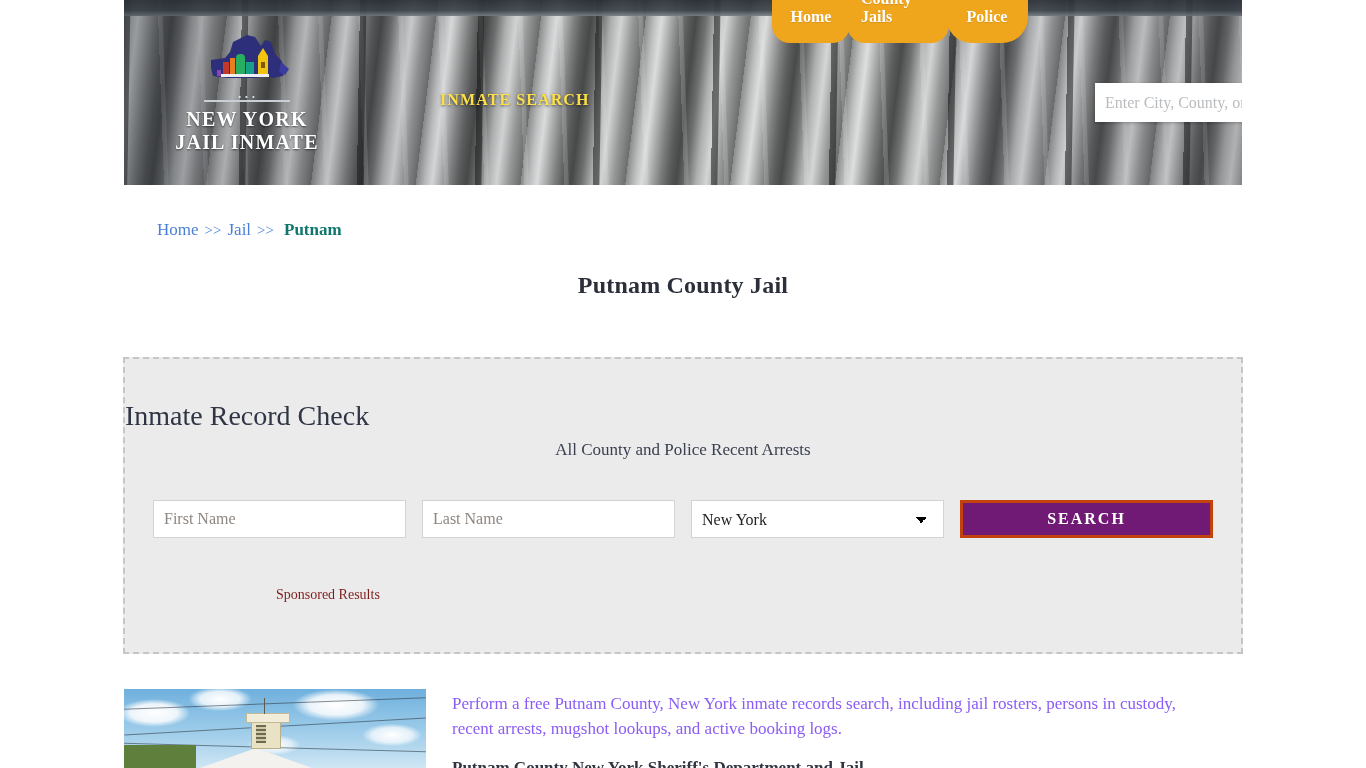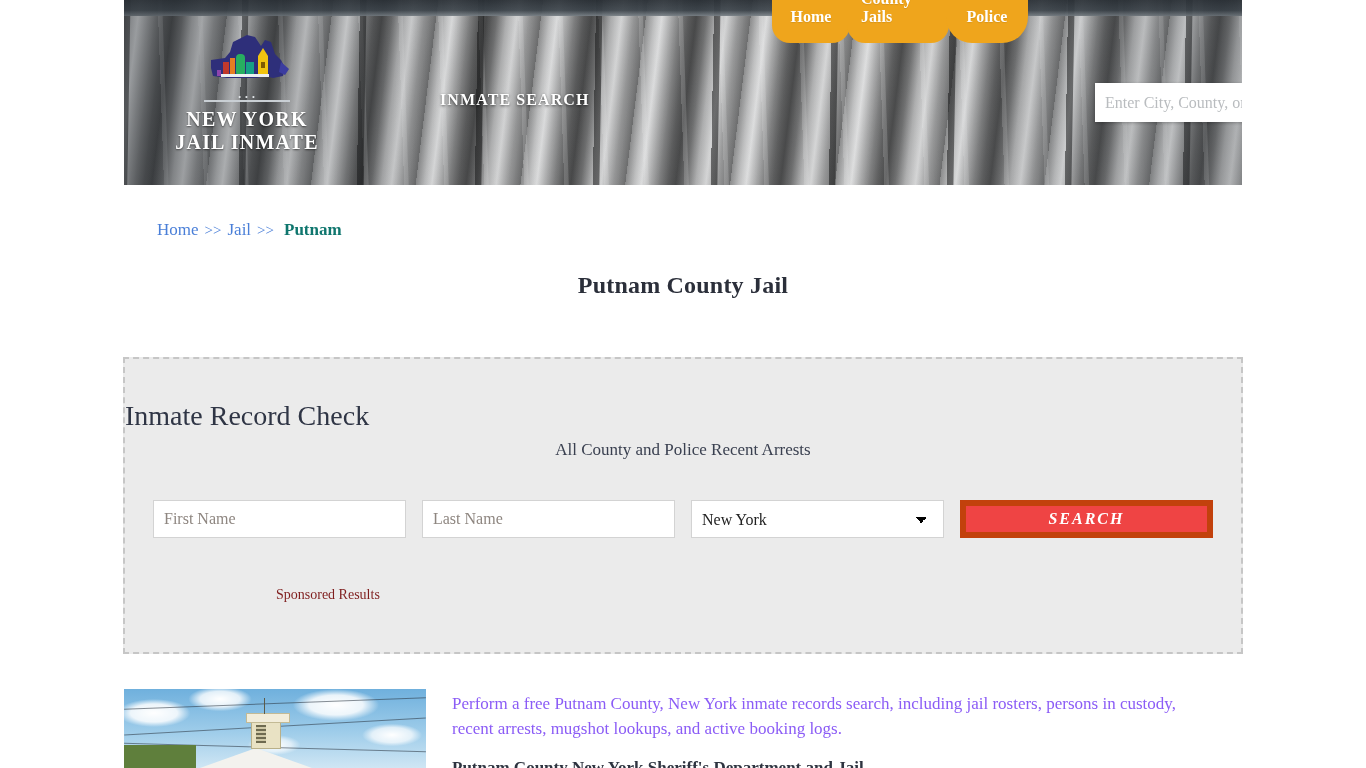--- a/index.html
+++ b/index.html
@@ -82,21 +82,21 @@
     font-weight: bold;
     font-size: 20px;
     line-height: 23px;
     letter-spacing: 1.2px;
     text-shadow: 0 1px 2px rgba(0,0,0,.55);
   }
 
   .inmate-search-label {
     position: absolute;
     left: 316px; top: 91px;
-    color: #ffffff;
+    color: #fde047;
     font-size: 16px;
     font-weight: bold;
     letter-spacing: 1.1px;
     text-shadow: 0 1px 3px rgba(0,0,0,.6);
   }
 
   
   .nav {
     position: absolute; left: 648px; top: 0;
     display: flex; align-items: flex-start;
@@ -207,29 +207,28 @@
       linear-gradient(135deg, #000 50%, transparent 50%);
     background-position:
       calc(100% - 22px) 16px,
       calc(100% - 16px) 16px;
     background-size: 6px 6px, 6px 6px;
     background-repeat: no-repeat;
   }
   .form-row input::placeholder { color: #8e8680; }
   .search-btn {
     width: 258px; height: 38px;
-    background: #ef4444;
-    border: 6px solid #c2410c;
+    background: #701a75;
+    border: 3px solid #c2410c;
     color: #ffffff;
     font-family: "Liberation Serif", serif;
     font-size: 16px;
     font-weight: bold;
     letter-spacing: 2px;
     cursor: pointer;
-    font-style: italic;
   }
   .sponsored {
     position: absolute;
     left: 151px; top: 228px;
     font-size: 14px;
     color: #7f1d1d;
   }
 
   
   .thumb {

